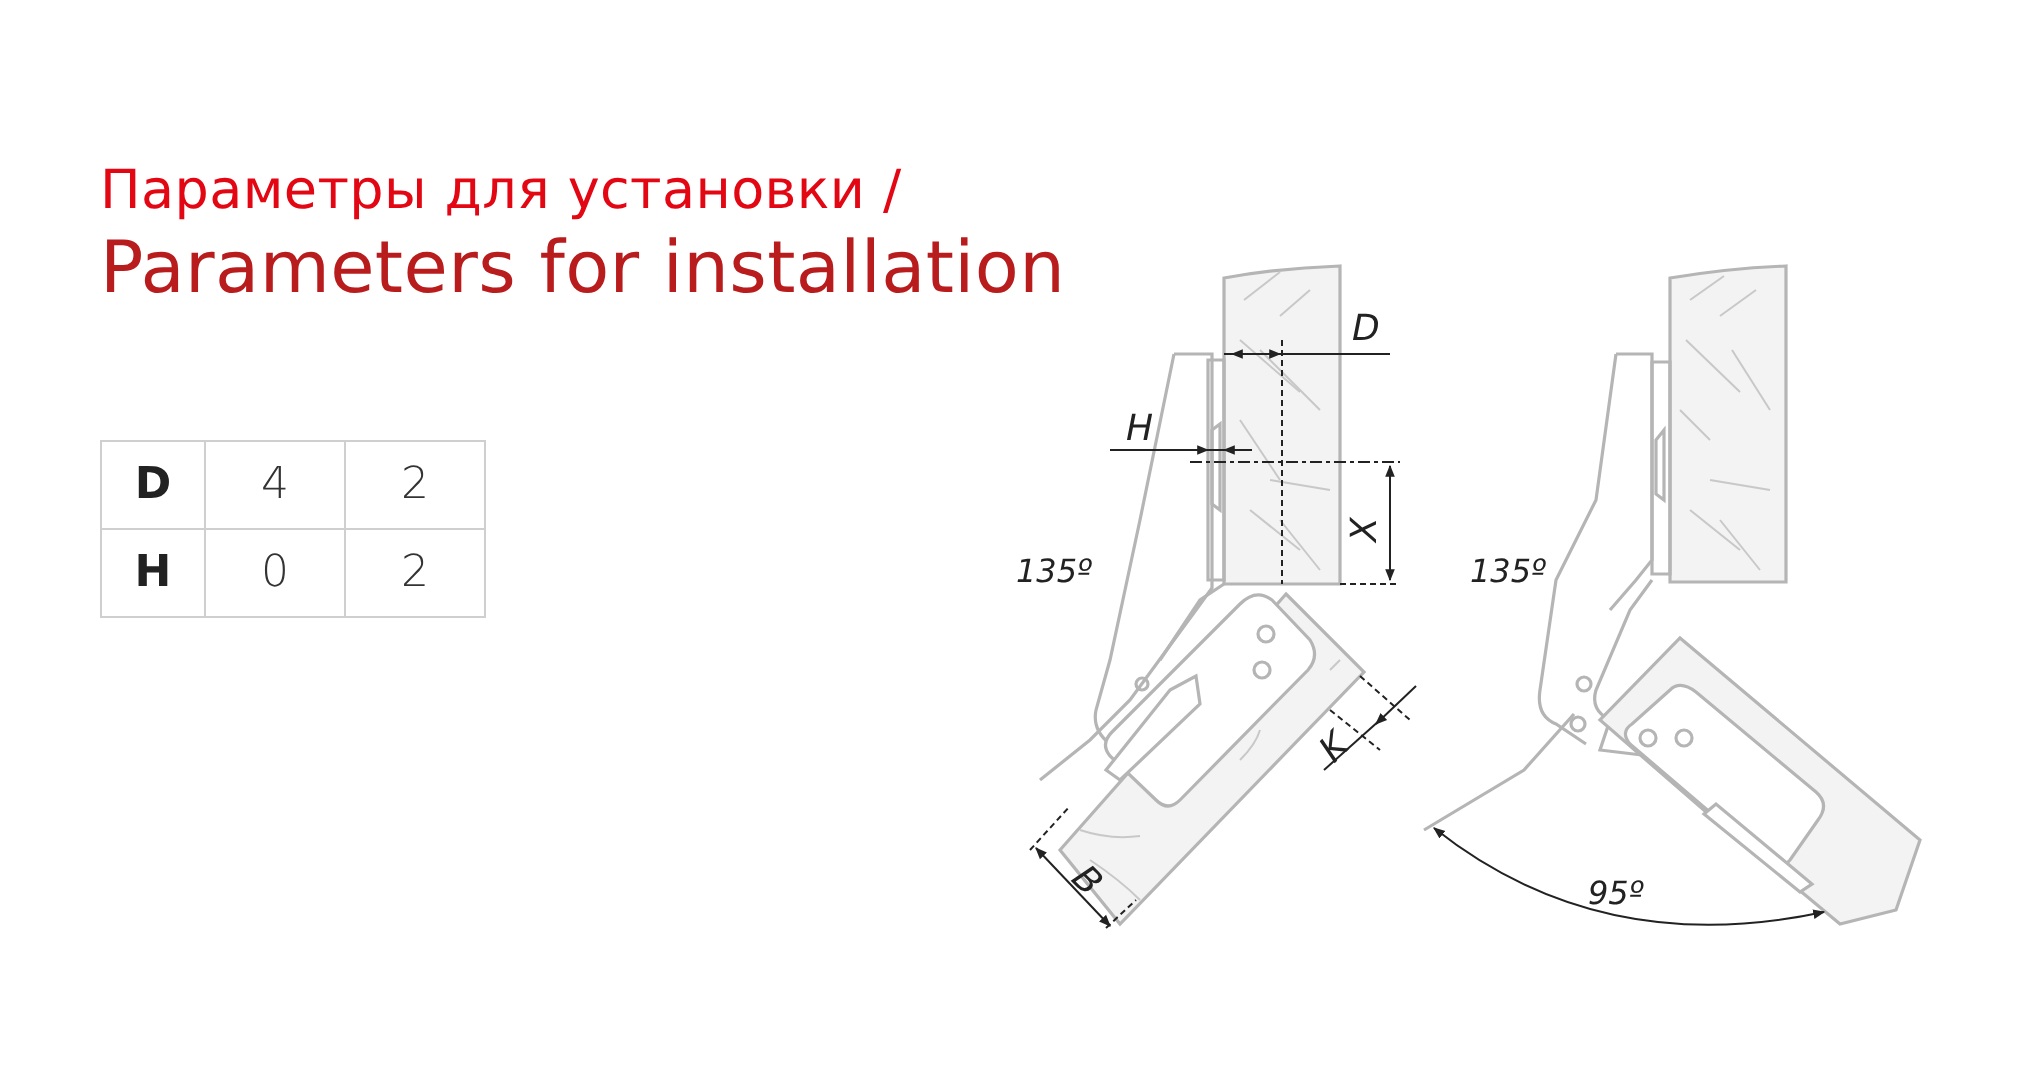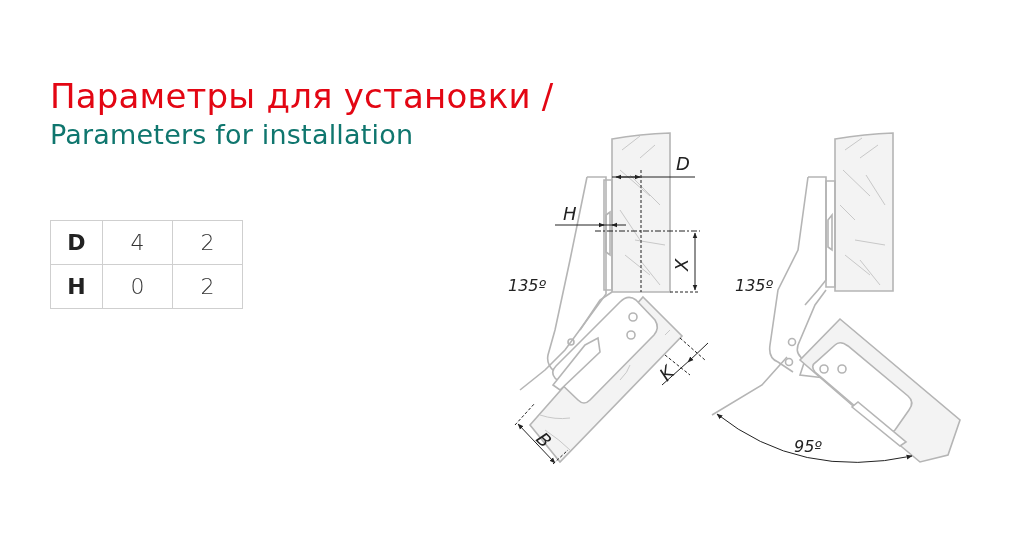--- a/index.html
+++ b/index.html
@@ -1,20 +1,20 @@
 <!DOCTYPE html>
 <html><head>
 <meta charset="utf-8">
 <style>
   html, body { margin: 0; padding: 0; background: #ffffff; }
   body { width: 1014px; height: 539px; position: relative; overflow: hidden;
          font-family: "DejaVu Sans", "Liberation Sans", sans-serif; }
-  .title-ru { position: absolute; left: 50px; top: 79px; font-size: 34px; color: #e30613;
+  .title-ru { position: absolute; left: 50px; top: 79px; font-size: 27px; color: #e30613;
               letter-spacing: 0.2px; white-space: nowrap; line-height: 34px; text-align: right; }
-  .title-en { position: absolute; left: 50px; top: 118px; font-size: 27px; color: #0f766e;
+  .title-en { position: absolute; left: 50px; top: 118px; font-size: 36px; color: #b91c1c;
               letter-spacing: 0.2px; white-space: nowrap; line-height: 34px; }
   table.params { position: absolute; left: 50px; top: 220px; border-collapse: collapse; }
   table.params td { border: 1.5px solid #cfcfcf; height: 41px; text-align: center;
                     font-size: 22px; color: #333; font-family: "DejaVu Sans", sans-serif; font-weight: 300; }
   table.params td.key { width: 49px; font-weight: bold; color: #222; }
   table.params td.v1 { width: 67px; }
   table.params td.v2 { width: 67px; }
   svg.diagram { position: absolute; left: 0; top: 0; }
   svg text { font-family: "DejaVu Sans", "Liberation Sans", sans-serif; font-style: italic; fill: #222; }
 </style>

